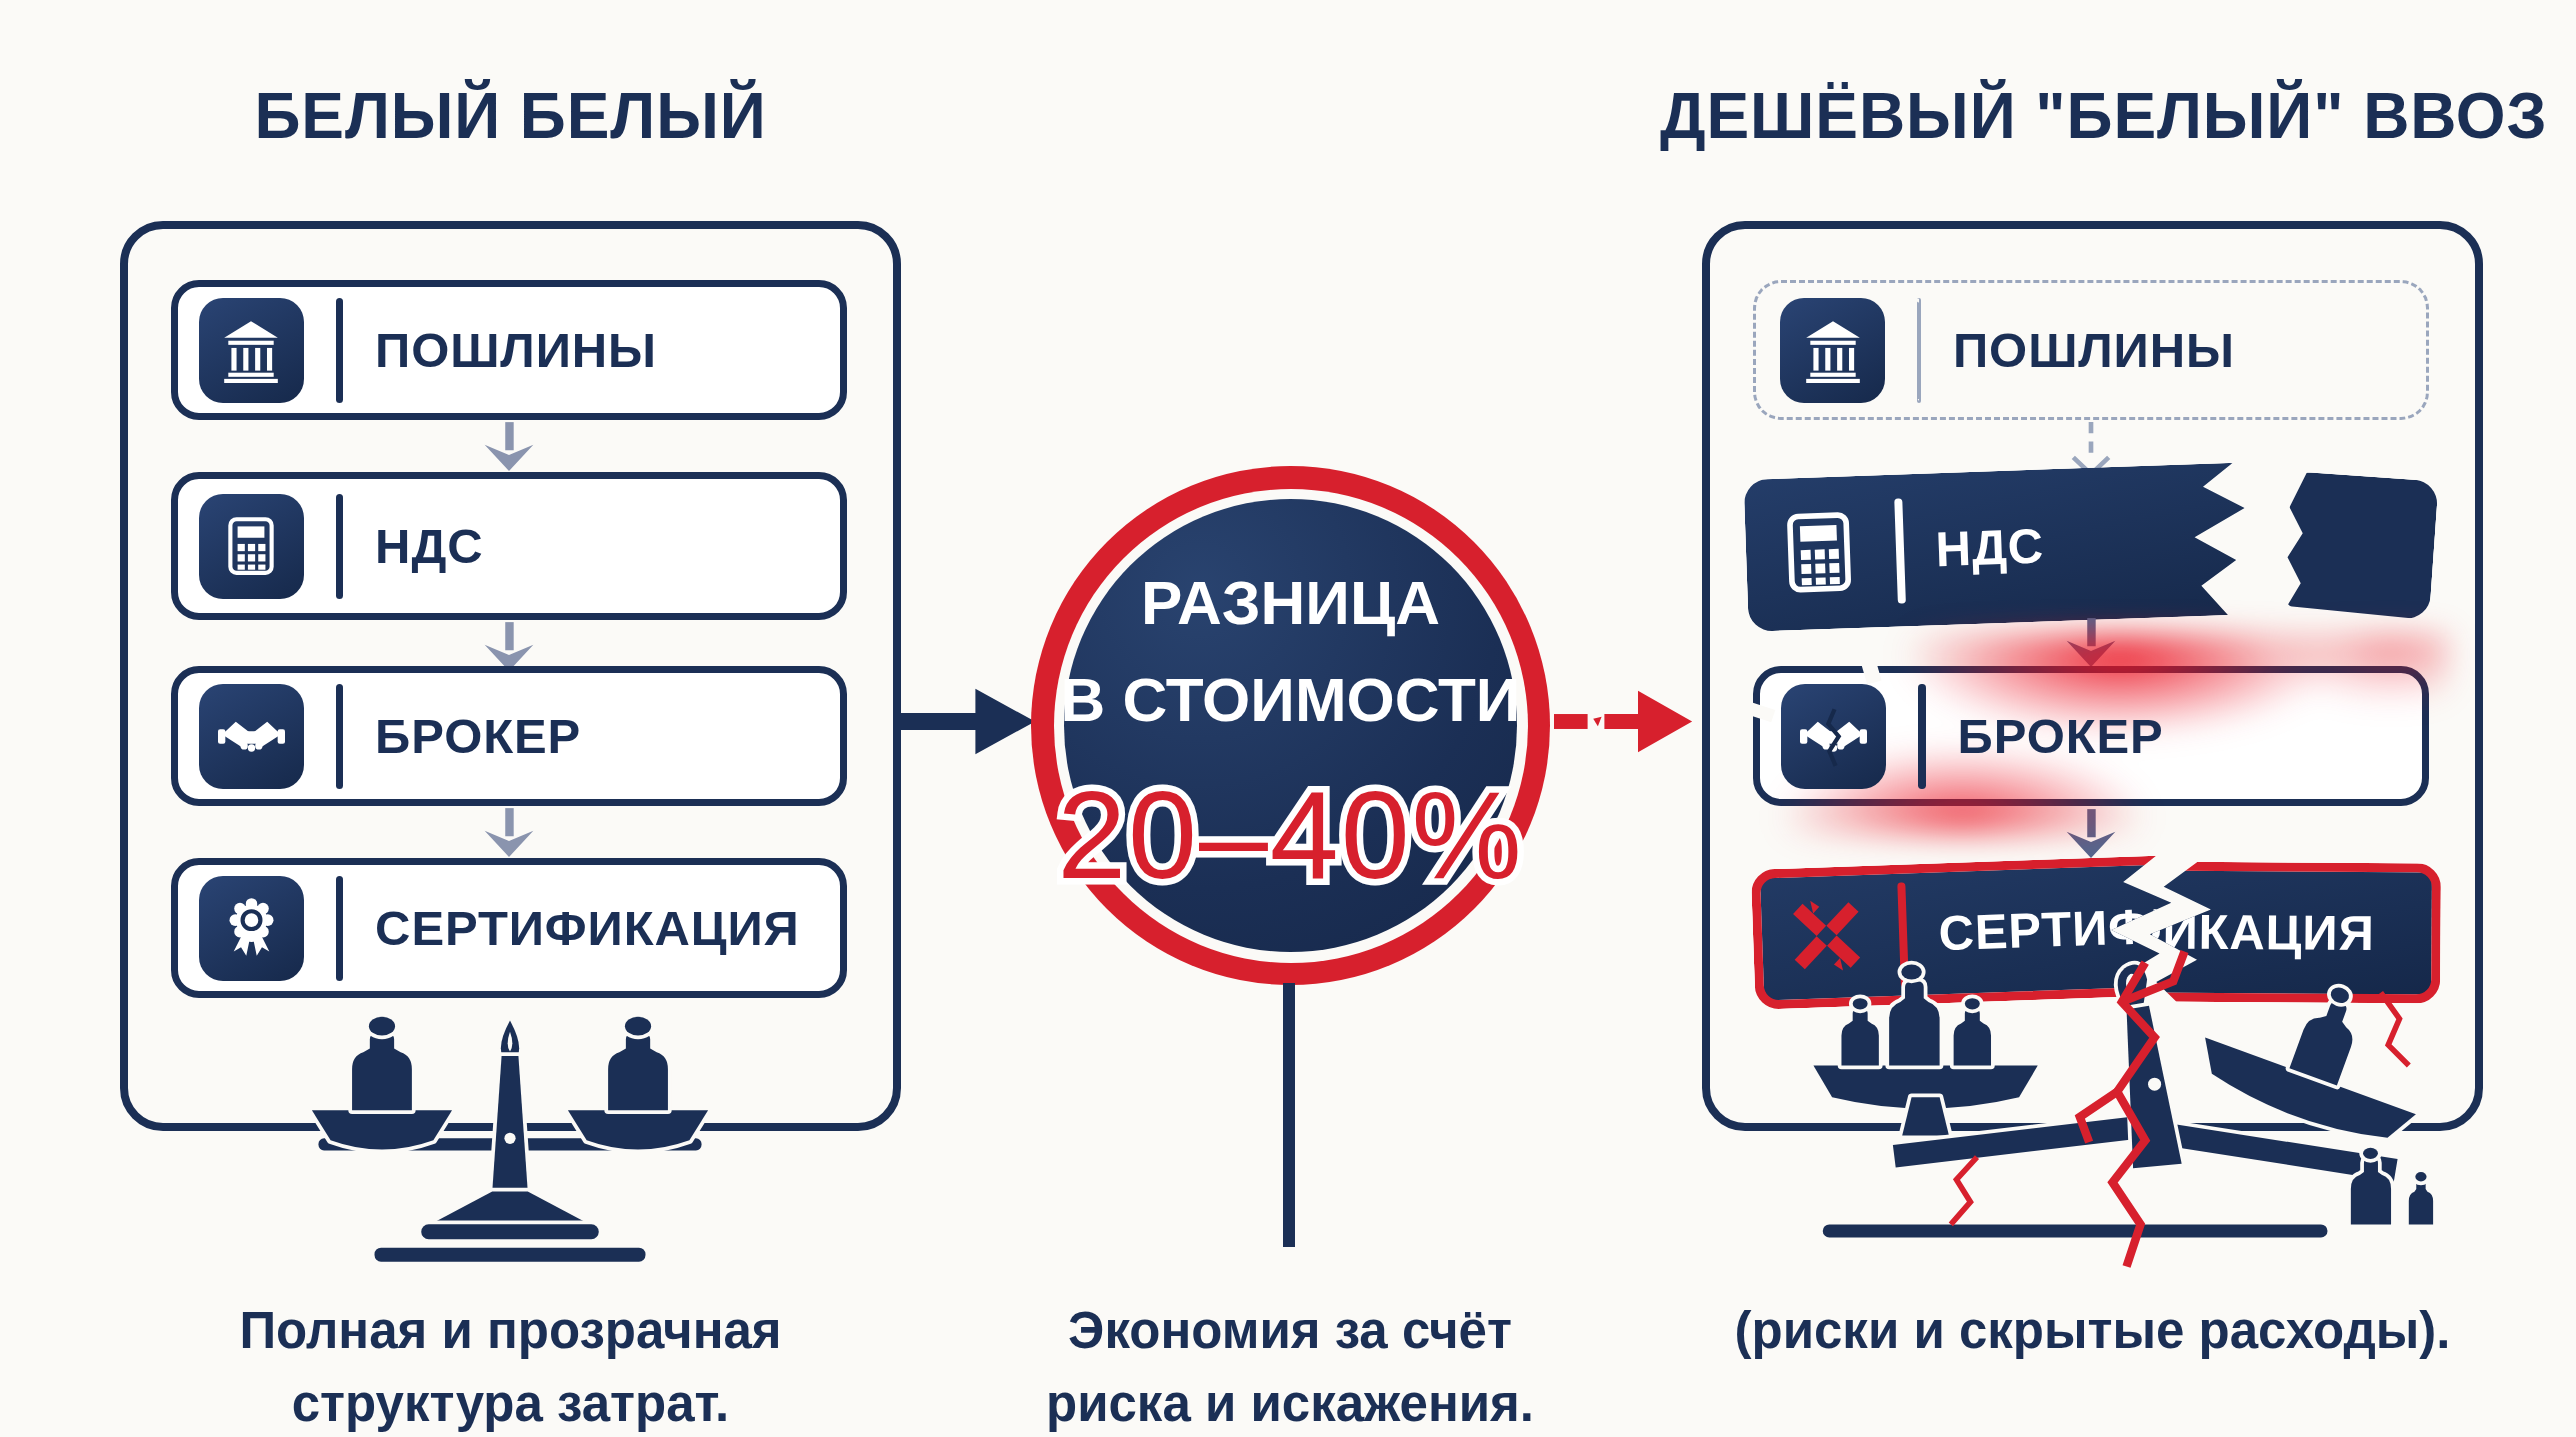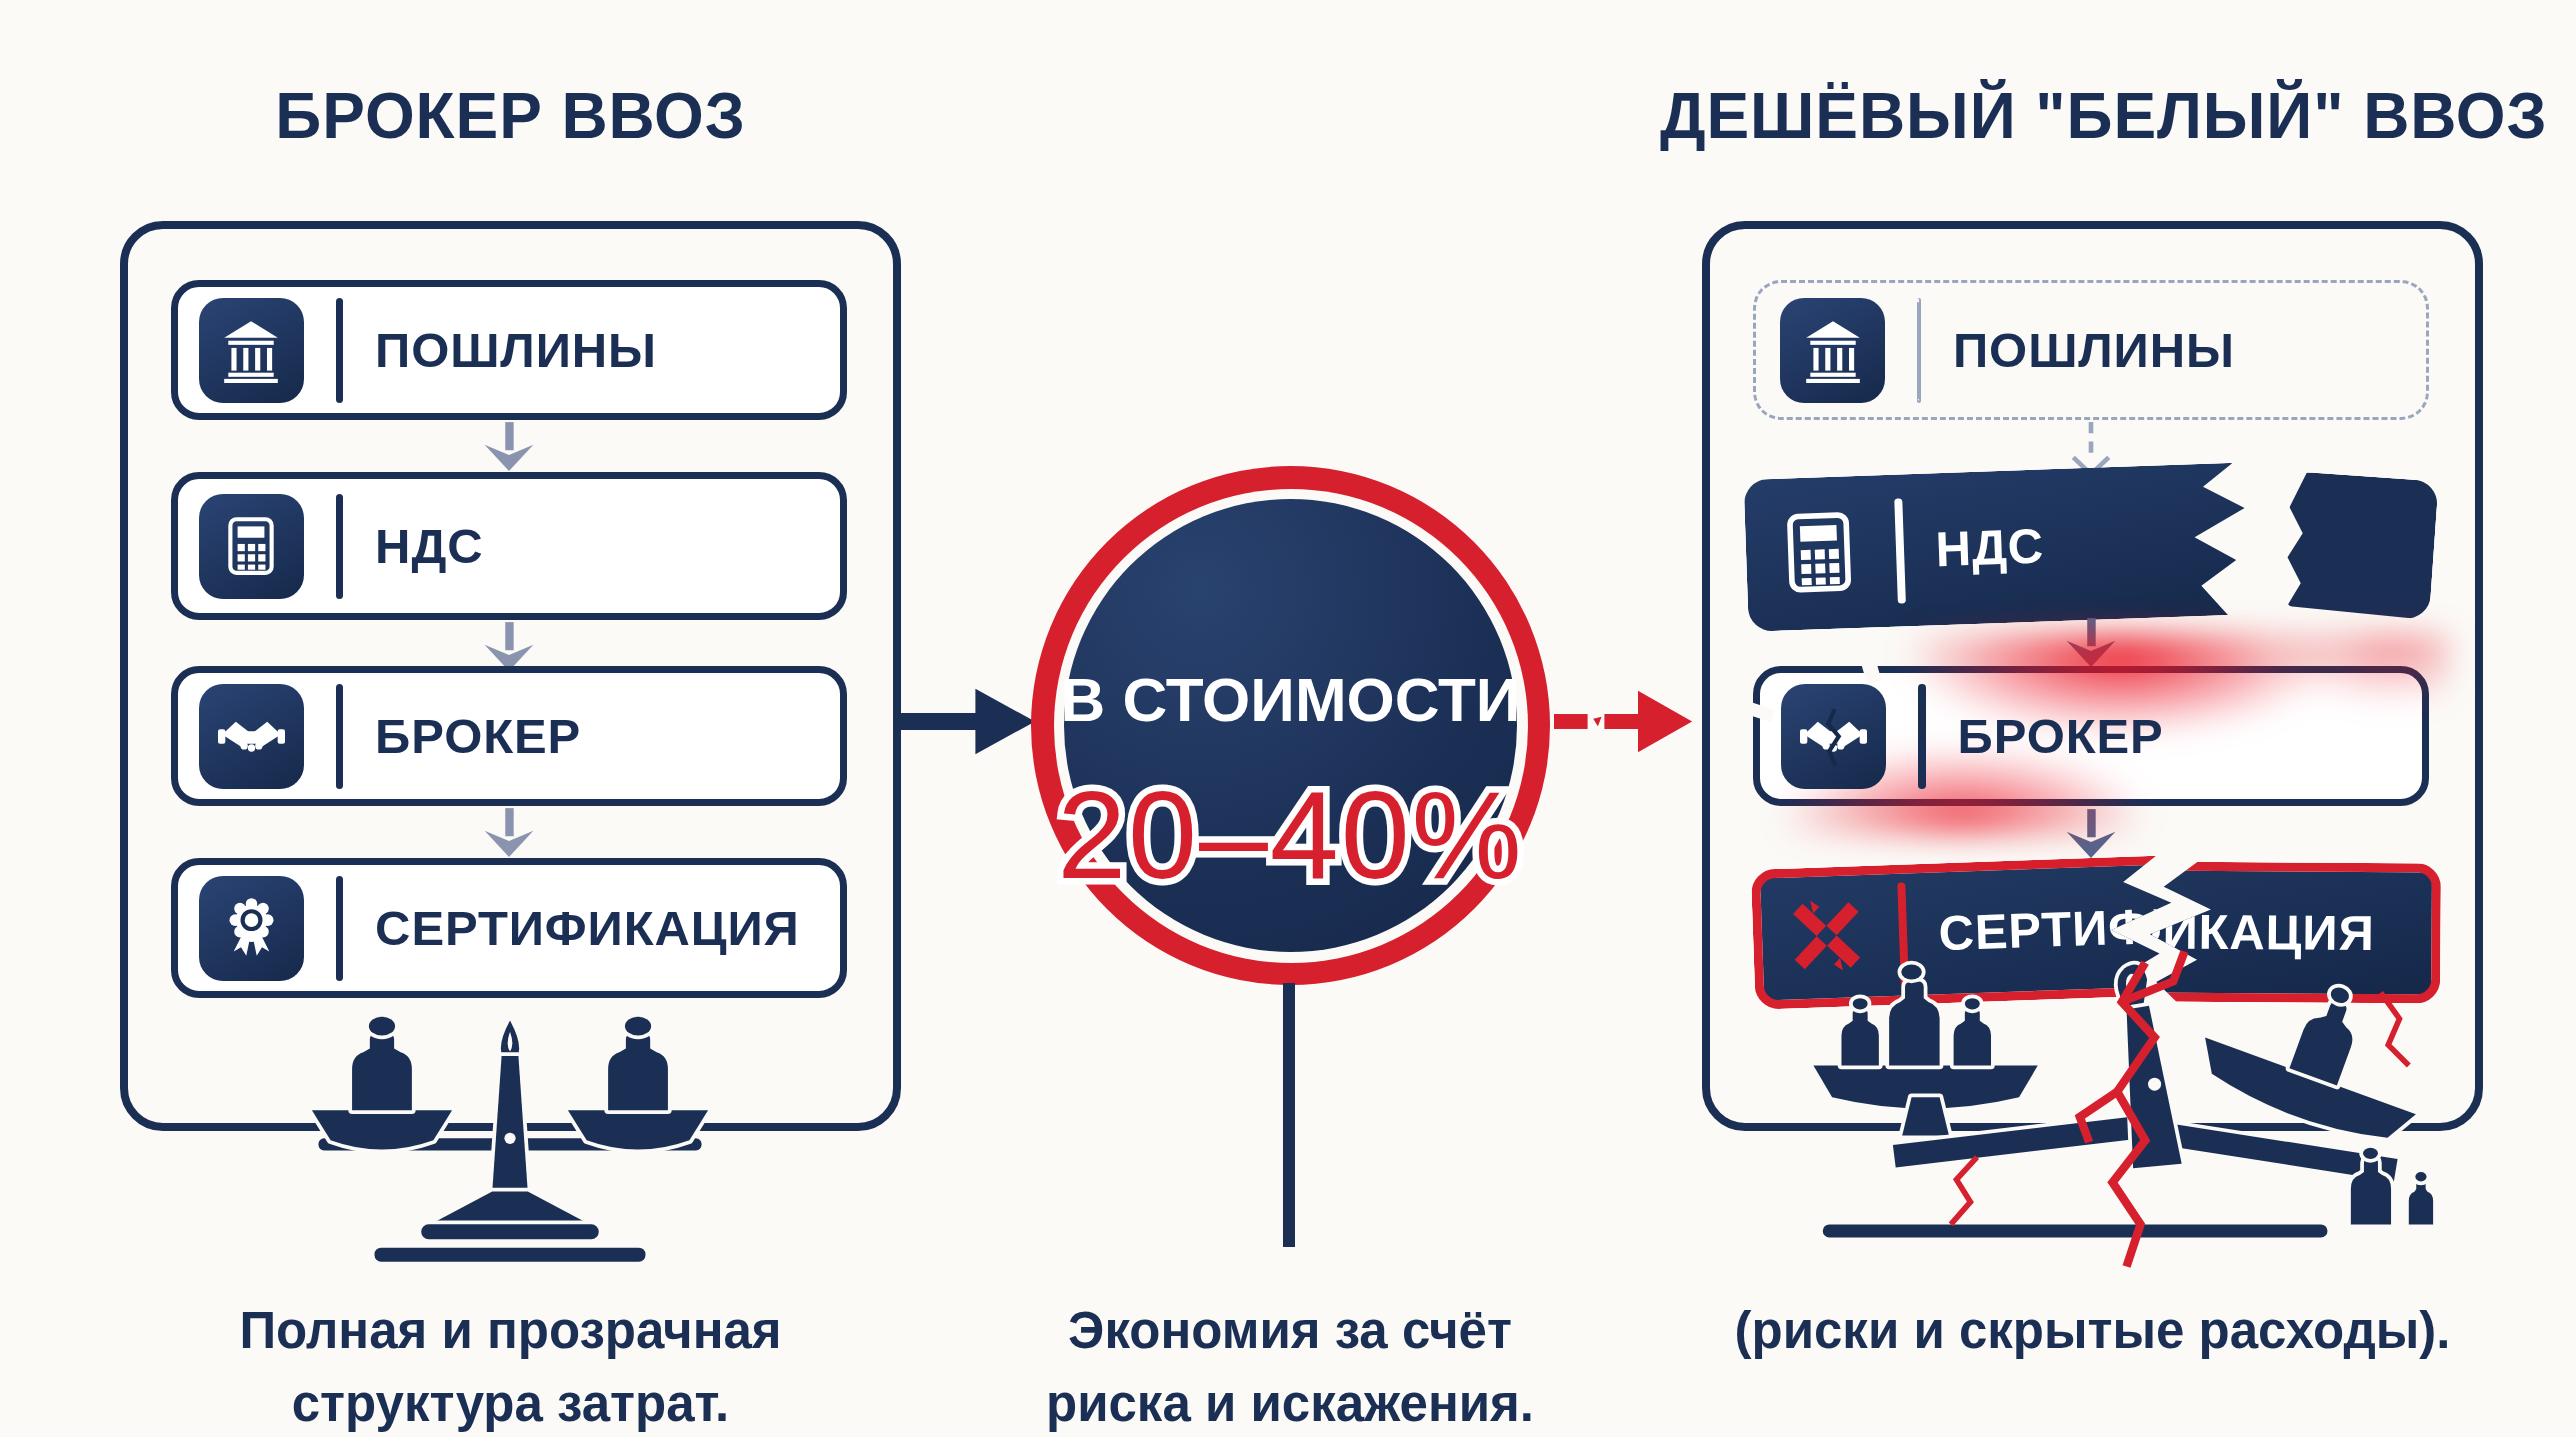--- a/index.html
+++ b/index.html
@@ -119,21 +119,21 @@
   
   .abs{position:absolute;}
   .scale-shape{fill:#1b2f55;stroke:#fbfaf7;stroke-width:8;paint-order:stroke;stroke-linejoin:round;}
   .crack-red{fill:none;stroke:#d7202d;stroke-width:9;stroke-linejoin:miter;}
 </style>
 </head>
 <body>
 
 <div class="canvas">
 
-  <div class="col-title left-title">БРОКЕР ВВОЗ</div>
+  <div class="col-title left-title">БЕЛЫЙ БЕЛЫЙ</div>
 
   <div class="panel left-panel">
 
     <div class="flow-item i1">
       <span class="icon-sq">
         <svg width="66" height="66" viewBox="0 0 64 64" fill="#fff">
           <polygon points="32,4 58,20 6,20"></polygon>
             <rect x="10" y="23" width="44" height="4"></rect>
           <rect x="13" y="30" width="5" height="22"></rect>
             <rect x="24.5" y="30" width="5" height="22"></rect>
@@ -245,20 +245,21 @@
   <div class="caption cap-left">
     <div>Полная и прозрачная</div>
     <div>структура затрат.</div>
   </div>
 
   <svg class="abs" style="left:897px;top:670px" width="140" height="103" viewBox="0 0 150 110">
     <polygon points="0,46 84,46 84,20 148,55 84,90 84,64 0,64" fill="#1b2f55"></polygon>
   </svg>
 
   <div class="circle">
+    <div class="c-line c1">РАЗНИЦА</div>
     <div class="c-line c2">В СТОИМОСТИ</div>
     <div class="c-value">
       <span class="back">20–40%</span>
       <span class="front">20–40%</span>
     </div>
   </div>
   <div class="stem"></div>
 
   <svg class="abs" style="left:1554px;top:670px" width="140" height="103" viewBox="0 0 150 110">
     <rect x="0" y="47" width="36" height="16" fill="#d7202d"></rect>

